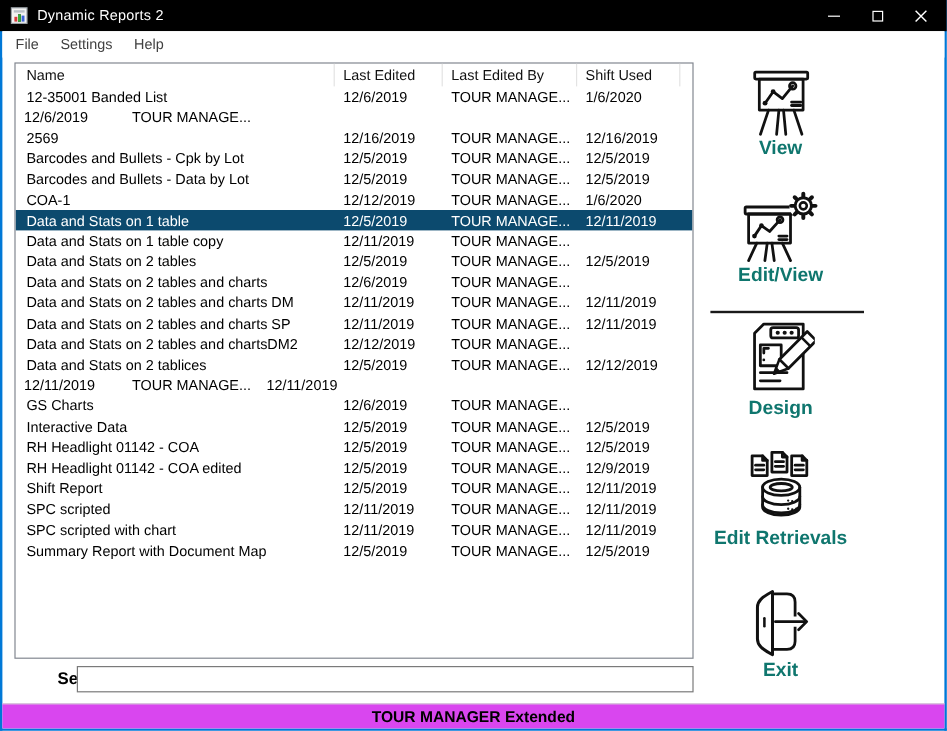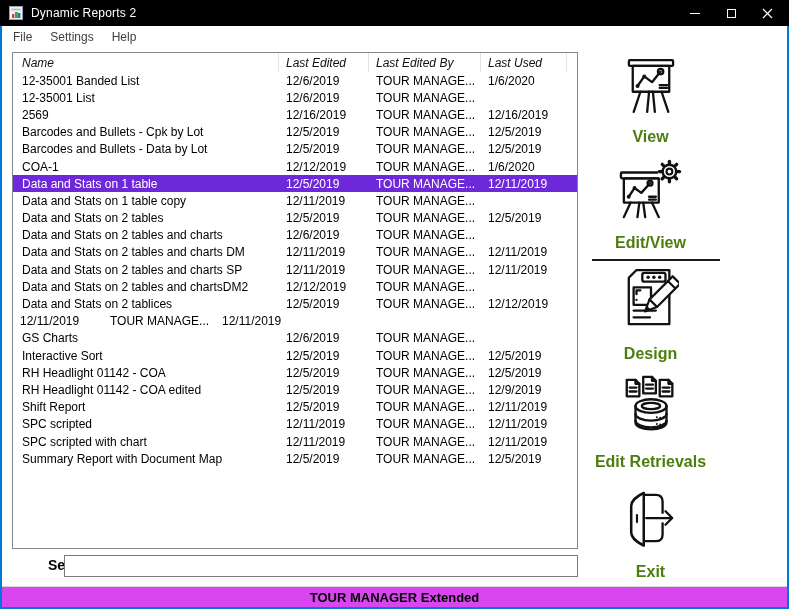--- a/index.html
+++ b/index.html
@@ -21,47 +21,47 @@
   .close-glyph { display:block; }
 
   
   .menubar { position:absolute; left:2px; top:26px; right:2px; height:22px; background:#fff;
              display:flex; align-items:center; font-size:12px; color:#404040; padding-left:2px; }
   .menu-item { padding:3px 9px; cursor:default; }
 
   
   .listbox { position:absolute; left:12px; top:52px; width:566px; height:497px;
              border:1px solid #828790; background:#fff; overflow:hidden; }
-  .list-header { display:flex; height:19px; align-items:stretch; font-size:12px; color:#111;font-style:italic; }
+  .list-header { display:flex; height:19px; align-items:stretch; font-size:12px; color:#111; }
   .hcell { display:flex; align-items:center; border-right:1px solid #e3e3e3; white-space:nowrap; overflow:hidden; }
   .c0 { width:266px; padding-left:9px; }
   .c1 { width:90px;  padding-left:7px; }
   .c2 { width:112px; padding-left:7px; }
   .c3 { width:86px;  padding-left:7px; }
   .cfill { flex:1; border-right:none; }
   .list-rows { width:100%; }
   .list-row { display:flex; height:17.2px; align-items:center; font-size:12px; color:#000; cursor:default; }
   .list-row .cell { white-space:nowrap; overflow:hidden; }
-  .list-row.selected { background:#6d28d9; color:#fff; }
+  .list-row.selected { background:#0c4a6e; color:#fff; }
 
   
   .search-label { position:absolute; left:14px; top:557px; font-size:14px; font-weight:bold; color:#000;margin-left:34px; }
   .search-input { position:absolute; left:64px; top:555px; width:514px; height:22px;
                   border:1px solid #7a7a7a; background:#fff; font-size:12px; padding:2px 4px;
                   font-family:"Liberation Sans", sans-serif; }
 
   
   .statusbar { position:absolute; left:2px; right:2px; top:586px; height:21px; background:#d946ef;
                border-top:1px solid #d9d9d9; display:flex; align-items:center; justify-content:center;
                font-size:13px; font-weight:bold; color:#000; }
 
   
   .action { position:absolute; left:578px; width:145px; display:flex; flex-direction:column;
             align-items:center; cursor:pointer; }
-  .action-label { font-weight:bold; font-size:16px; color:#4d7c0f; margin-top:14px; white-space:nowrap; }
+  .action-label { font-weight:bold; font-size:16px; color:#0f766e; margin-top:1px; white-space:nowrap; }
   .action svg { display:block; }
   .ico { stroke:#111; stroke-width:2.4; fill:none; stroke-linecap:round; stroke-linejoin:round; }
   .panel-divider { position:absolute; left:592px; top:259px; width:128px; height:0; border-top:2px solid #1a1a1a; }
 
   #act-view { top:58px; }
   #act-editview { top:158px; }
   #act-design { top:267px; }
   #act-retrievals { top:375px; }
   #act-exit { top:489px; }
 </style>
@@ -99,32 +99,31 @@
     <span class="menu-item">File</span>
     <span class="menu-item">Settings</span>
     <span class="menu-item">Help</span>
   </div>
 
   <div class="listbox">
     <div class="list-header">
       <div class="hcell c0">Name</div>
       <div class="hcell c1">Last Edited</div>
       <div class="hcell c2">Last Edited By</div>
-      <div class="hcell c3">Last Used</div>
+      <div class="hcell c3">Shift Used</div>
       <div class="hcell cfill"></div>
     </div>
     <div class="list-rows" id="list-rows">
         <div class="list-row">
           <div class="cell c0">12-35001 Banded List</div>
           <div class="cell c1">12/6/2019</div>
           <div class="cell c2">TOUR MANAGE...</div>
           <div class="cell c3">1/6/2020</div>
         </div>
         <div class="list-row">
-          <div class="cell c0">12-35001 List</div>
           <div class="cell c1">12/6/2019</div>
           <div class="cell c2">TOUR MANAGE...</div>
           <div class="cell c3"></div>
         </div>
         <div class="list-row">
           <div class="cell c0">2569</div>
           <div class="cell c1">12/16/2019</div>
           <div class="cell c2">TOUR MANAGE...</div>
           <div class="cell c3">12/16/2019</div>
         </div>
@@ -199,21 +198,21 @@
           <div class="cell c2">TOUR MANAGE...</div>
           <div class="cell c3">12/11/2019</div>
         </div>
         <div class="list-row">
           <div class="cell c0">GS Charts</div>
           <div class="cell c1">12/6/2019</div>
           <div class="cell c2">TOUR MANAGE...</div>
           <div class="cell c3"></div>
         </div>
         <div class="list-row">
-          <div class="cell c0">Interactive Sort</div>
+          <div class="cell c0">Interactive Data</div>
           <div class="cell c1">12/5/2019</div>
           <div class="cell c2">TOUR MANAGE...</div>
           <div class="cell c3">12/5/2019</div>
         </div>
         <div class="list-row">
           <div class="cell c0">RH Headlight 01142 - COA</div>
           <div class="cell c1">12/5/2019</div>
           <div class="cell c2">TOUR MANAGE...</div>
           <div class="cell c3">12/5/2019</div>
         </div>

